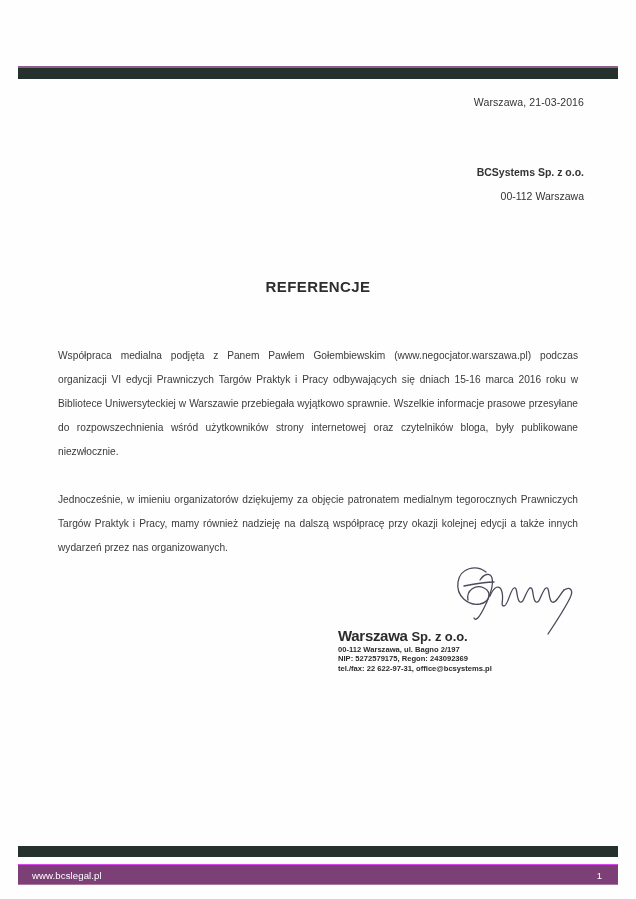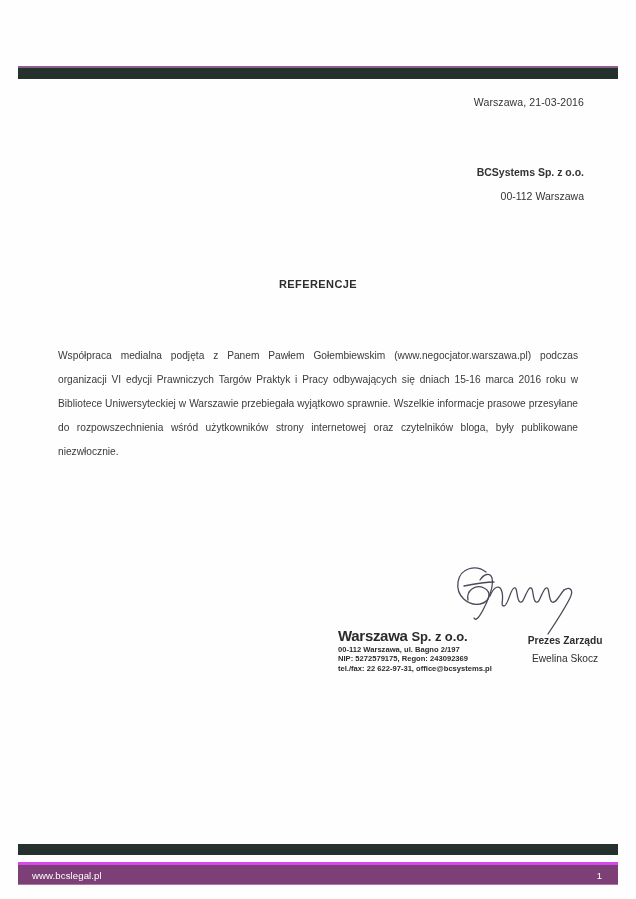--- a/index.html
+++ b/index.html
@@ -73,21 +73,21 @@
   }
   .addr .ln1 { font-weight: bold; }
 
   
   .doc-title {
     position: absolute;
     left: 0;
     right: 0;
     top: 278px;
     text-align: center;
-    font-size: 11px;
+    font-size: 15px;
     font-weight: bold;
     letter-spacing: .4px;
     color: #2e2e2e;
   }
 
   
   .body-text {
     position: absolute;
     left: 58px;
     width: 520px;
@@ -167,21 +167,21 @@
   }
   .footer-dark {
     height: 11px;
     background: #25312c;
     width: 100%;
   }
   .footer-gap { height: 7px; }
   .footer-purple {
     height: 19px;
     background: #7c4077;
-    border-top: 3px solid #d946ef;
+    border-top: 1px solid #d946ef;
     border-bottom: 1px solid #a877a4;
     position: relative;
     color: #ffffff;
   }
   .footer-url {
     position: absolute;
     left: 14px;
     top: 50%;
     transform: translateY(-50%);
     font-size: 9.6px;
@@ -210,20 +210,21 @@
 
   <div class="addr">
     <div class="ln1">BCSystems Sp. z o.o.</div>
     <div>00-112 Warszawa</div>
   </div>
 
   <div class="doc-title">REFERENCJE</div>
 
   <div class="body-text">
     <p>Współpraca medialna podjęta z Panem Pawłem Gołembiewskim (www.negocjator.warszawa.pl) podczas organizacji VI edycji Prawniczych Targów Praktyk i Pracy odbywających się dniach 15-16 marca 2016 roku w Bibliotece Uniwersyteckiej w Warszawie przebiegała wyjątkowo sprawnie. Wszelkie informacje prasowe przesyłane do rozpowszechnienia wśród użytkowników strony internetowej oraz czytelników bloga, były publikowane niezwłocznie.</p>
+    <p>Jednocześnie, w imieniu organizatorów dziękujemy za objęcie patronatem medialnym tegorocznych Prawniczych Targów Praktyk i Pracy, mamy również nadzieję na dalszą współpracę przy okazji kolejnej edycji a także innych wydarzeń przez nas organizowanych.</p>
   </div>
 
   <div class="sig-zone">
 
     <svg class="signature" viewBox="0 0 140 80">
       <g fill="none" stroke="#4a4a5a" stroke-width="1.3" stroke-linecap="round">
         <path d="M36 12 C26 4, 10 8, 8 22 C6 36, 18 46, 30 44 C40 42, 42 32, 34 28 C26 24, 16 30, 18 40"></path>
         <path d="M30 20 C34 14, 40 12, 42 18 C44 26, 38 40, 34 48 C30 56, 26 62, 24 58"></path>
         <path d="M40 36 C44 26, 50 24, 52 32 C54 40, 50 46, 54 46 C58 46, 60 30, 64 28 C68 26, 66 40, 70 42 C74 44, 76 30, 80 28"></path>
         <path d="M80 28 C84 26, 82 40, 86 42 C90 44, 92 30, 96 28 C100 26, 98 40, 102 42 C106 44, 110 34, 114 30"></path>
@@ -235,24 +236,20 @@
     <div class="stamp">
       <div class="stamp-name">
         <span>Warszawa</span>
         <span class="suffix">Sp. z o.o.</span>
       </div>
       <div class="stamp-line">00-112 Warszawa, ul. Bagno 2/197</div>
       <div class="stamp-line">NIP: 5272579175, Regon: 243092369</div>
       <div class="stamp-line">tel./fax: 22 622-97-31, office@bcsystems.pl</div>
     </div>
 
-    <div class="signer">
-      <div class="signer-role">Prezes Zarządu</div>
-      <div class="signer-name">Ewelina Skocz</div>
-    </div>
   </div>
 
   <div class="footer-wrap">
     <div class="footer-dark"></div>
     <div class="footer-gap"></div>
     <div class="footer-purple">
       <span class="footer-url">www.bcslegal.pl</span>
       <span class="footer-page">1</span>
     </div>
   </div>

